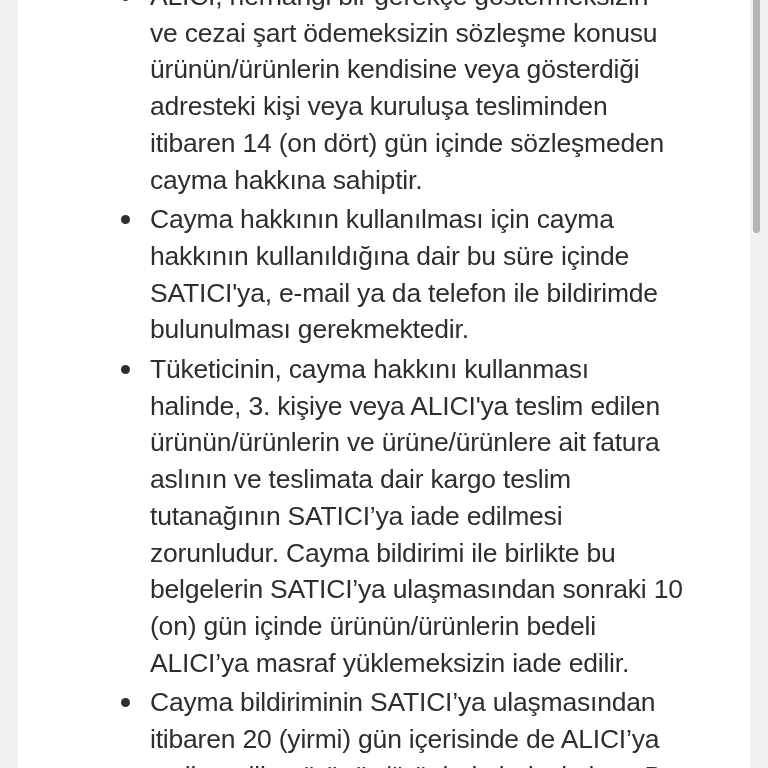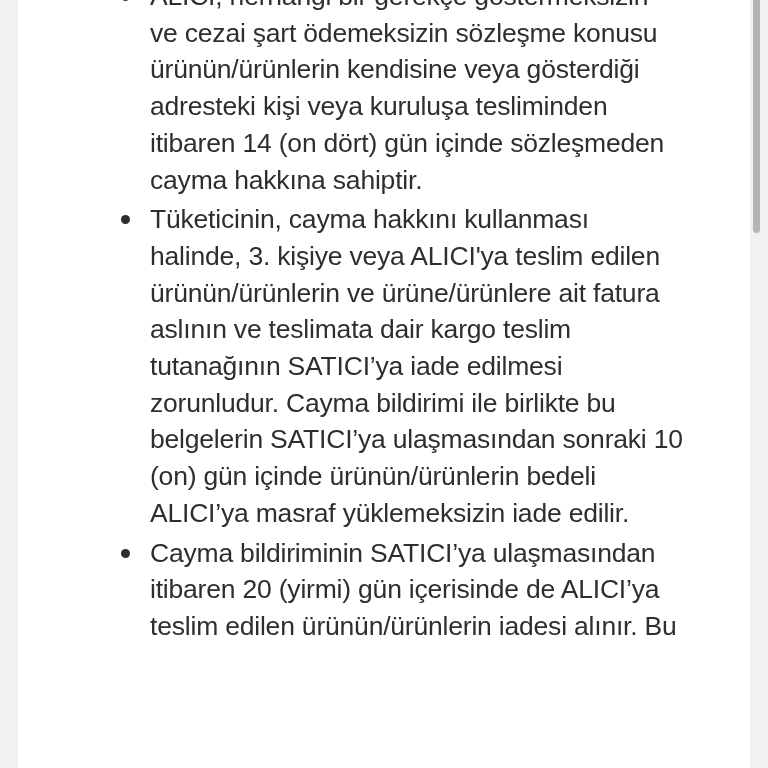--- a/index.html
+++ b/index.html
@@ -81,20 +81,27 @@
           <span class="dot"></span>
           <span class="txt">ALICI, herhangi bir gerekçe göstermeksizin
 ve cezai şart ödemeksizin sözleşme konusu
 ürünün/ürünlerin kendisine veya gösterdiği
 adresteki kişi veya kuruluşa tesliminden
 itibaren 14 (on dört) gün içinde sözleşmeden
 cayma hakkına sahiptir.</span>
         </li>
         <li class="term">
           <span class="dot"></span>
+          <span class="txt">Cayma hakkının kullanılması için cayma
+hakkının kullanıldığına dair bu süre içinde
+SATICI'ya, e-mail ya da telefon ile bildirimde
+bulunulması gerekmektedir.</span>
+        </li>
+        <li class="term">
+          <span class="dot"></span>
           <span class="txt">Tüketicinin, cayma hakkını kullanması
 halinde, 3. kişiye veya ALICI'ya teslim edilen
 ürünün/ürünlerin ve ürüne/ürünlere ait fatura
 aslının ve teslimata dair kargo teslim
 tutanağının SATICI’ya iade edilmesi
 zorunludur. Cayma bildirimi ile birlikte bu
 belgelerin SATICI’ya ulaşmasından sonraki 10
 (on) gün içinde ürünün/ürünlerin bedeli
 ALICI’ya masraf yüklemeksizin iade edilir.</span>
         </li>

